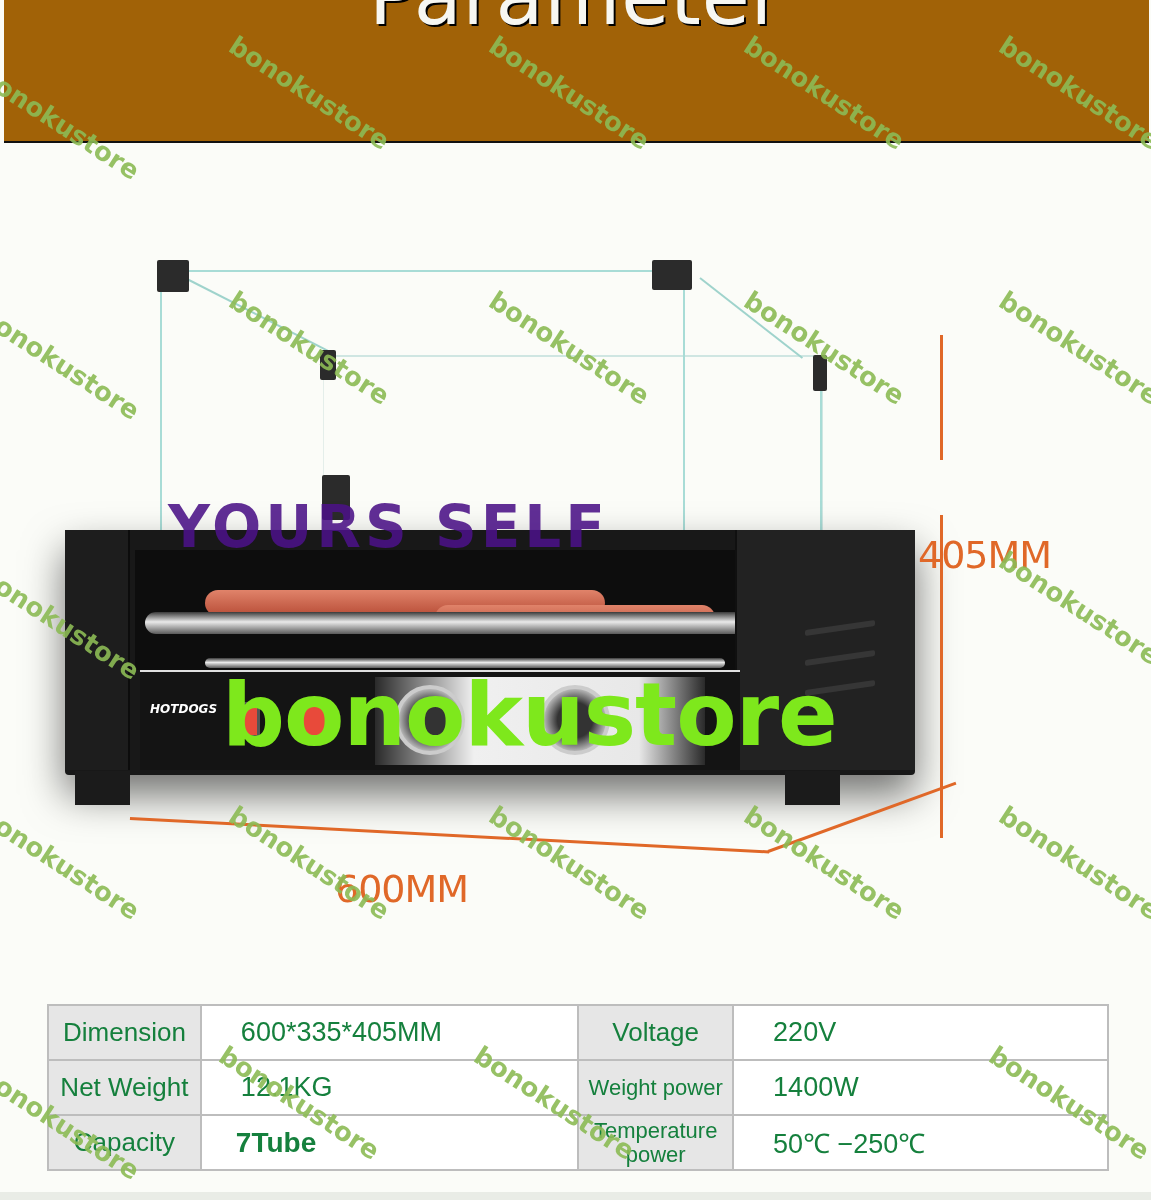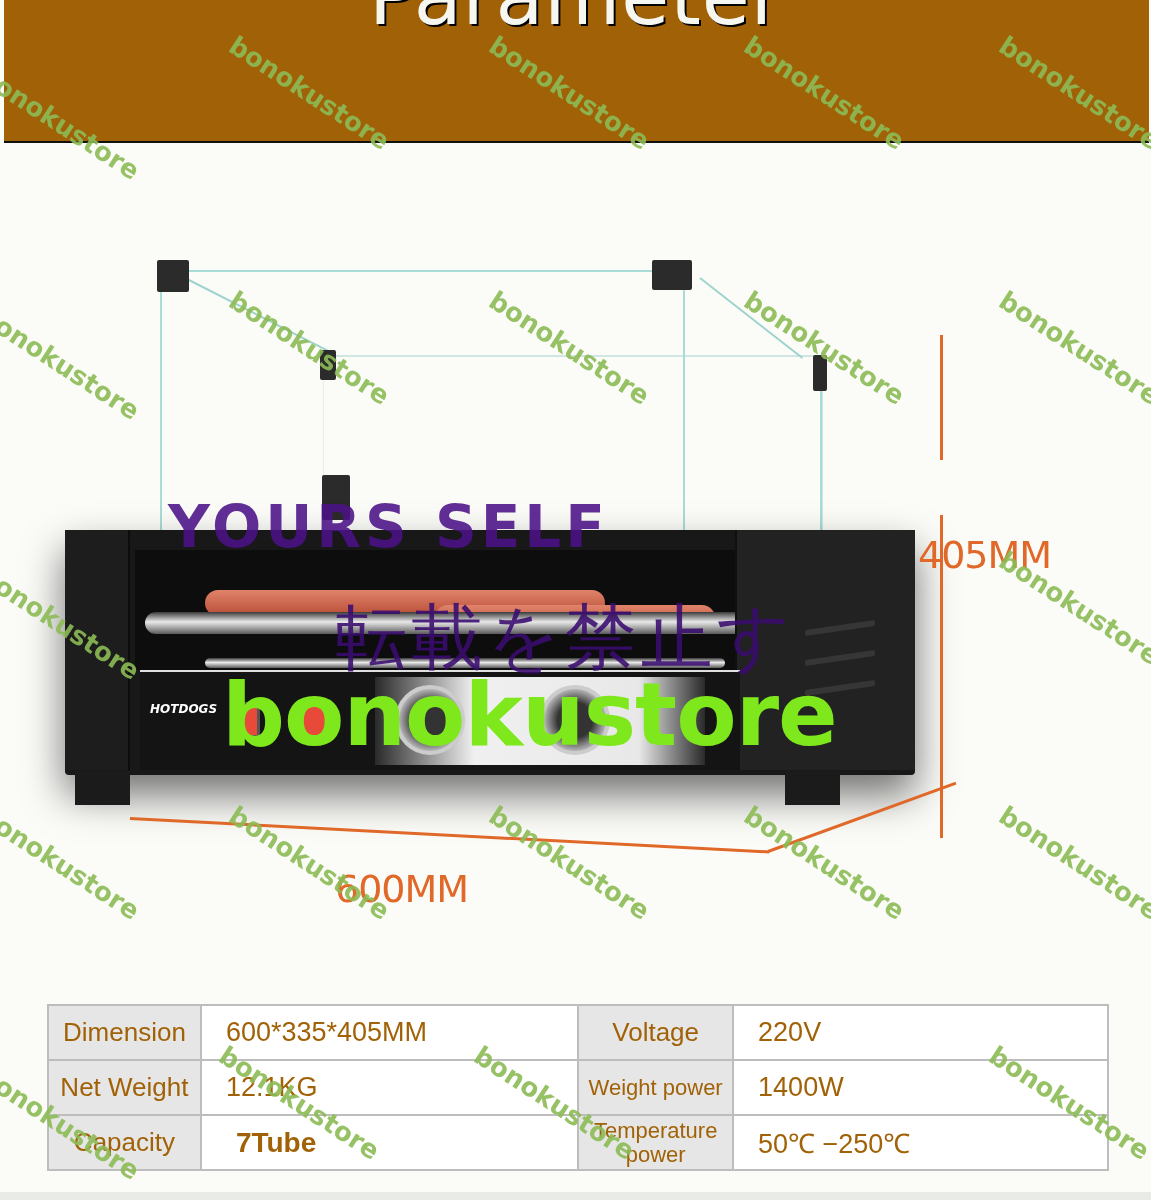--- a/index.html
+++ b/index.html
@@ -54,23 +54,23 @@
   
   .wm-green { position:absolute; color:#8cbb55; font-size:26px; font-weight:600; transform: rotate(33deg); transform-origin:left top; white-space:nowrap; opacity:0.9; font-family:"DejaVu Sans", sans-serif;}
   .wm-purple { position:absolute; color:#4b1287; font-weight:bold; white-space:nowrap; opacity:0.88; font-family:"DejaVu Sans", sans-serif;}
   .wm-lime { position:absolute; color:#7ee81c; font-weight:bold; white-space:nowrap; font-family:"DejaVu Sans", sans-serif;}
 
   
   .spec-table {
     position: absolute; left: 47px; top: 1004px; width: 1062px; height: 167px;
     border-collapse: collapse; background:#fff;
   }
-  .spec-table td { border: 2px solid #bdbdbd; height: 55px; font-size: 27px; color:#a16207; font-family:"Liberation Sans", sans-serif; }
+  .spec-table td { border: 2px solid #bdbdbd; height: 55px; font-size: 27px; color:#15803d; font-family:"Liberation Sans", sans-serif; }
   .spec-table td.lbl { background:#e6e6e6; text-align:center; font-size: 26px; }
-  .spec-table td.val { padding-left: 24px; }
+  .spec-table td.val { padding-left: 39px; }
   .spec-table td.lbl-small { font-size: 22px; line-height: 24px; }
   .spec-table td.bold { font-weight:bold; padding-left: 34px; font-size: 28px;}
   .bottom-rule { position:absolute; left:0; top:1192px; width:1151px; height:8px; background:#e9ece6; }
 </style>
 </head>
 <body>
 
 <div class="header">
   <div class="header-title">Parameter</div>
 </div>
@@ -118,21 +118,20 @@
   <div class="dim-v" style="top:190px; height:125px;"></div>
   <div class="dim-v" style="top:370px; height:320px;"></div>
   <div class="dim-label" style="left:918px; top:388px;">405MM</div>
 
   <div class="dim-line" style="left:130px; top:672px; width:640px; transform:rotate(3deg);"></div>
   <div class="dim-line" style="left:768px; top:705px; width:200px; transform:rotate(-20deg);"></div>
   <div class="dim-line" style="left:940px; top:690px; width:3px; height:3px;"></div>
   <div class="dim-label" style="left:335px; top:722px;">600MM</div>
 
   <div class="wm-purple" style="left:168px; top:348px; font-size:58px; letter-spacing:4px;">YOURS SELF</div>
-  <div class="wm-purple" style="left:335px; top:445px; font-size:72px; font-weight:normal; letter-spacing:4px; color:#3a0c70;">転載を禁止す</div>
 
   <div class="wm-lime" style="left:222px; top:518px; font-size:88px; letter-spacing:-1px;">bonokustore</div>
 </div>
 
 <div class="wm-green" style="left:-10px; top:60px;">bonokustore</div>
 <div class="wm-green" style="left:240px; top:30px;">bonokustore</div>
 <div class="wm-green" style="left:500px; top:30px;">bonokustore</div>
 <div class="wm-green" style="left:755px; top:30px;">bonokustore</div>
 <div class="wm-green" style="left:1010px; top:30px;">bonokustore</div>
 

